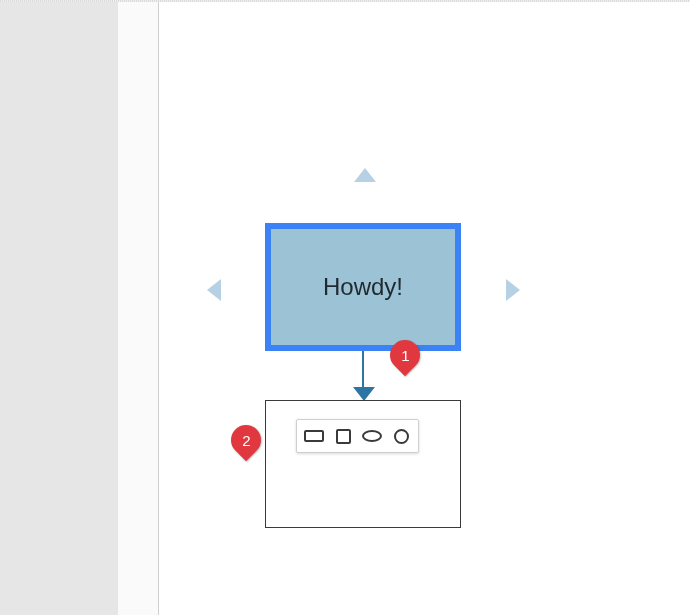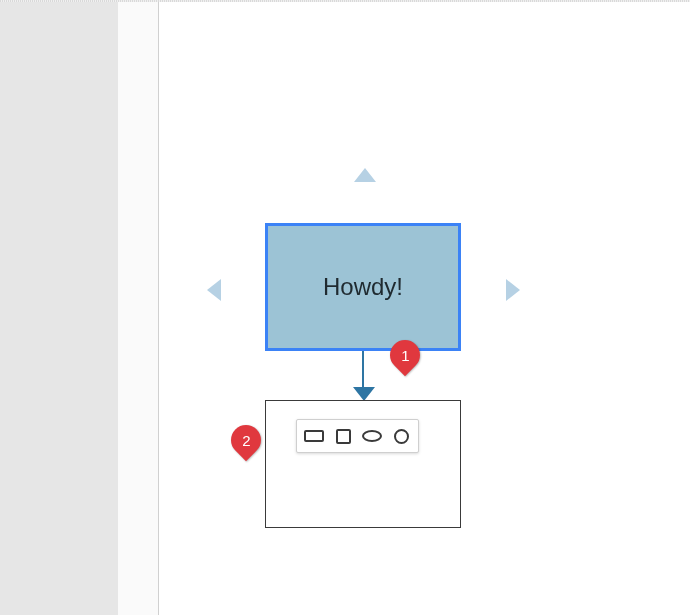--- a/index.html
+++ b/index.html
@@ -40,21 +40,21 @@
     height: 613px;
     background: #ffffff;
   }
 
   
   .main-shape {
     position: absolute;
     left: 265px; top: 223px;
     width: 196px; height: 128px;
     background: #9cc3d5;
-    border: 3px solid #3b82f6;
+    border: 6px solid #3b82f6;
     box-sizing: border-box;
     display: flex;
     align-items: center;
     justify-content: center;
   }
   .main-shape span {
     font-size: 24px;
     color: #1f2a30;
   }
 

